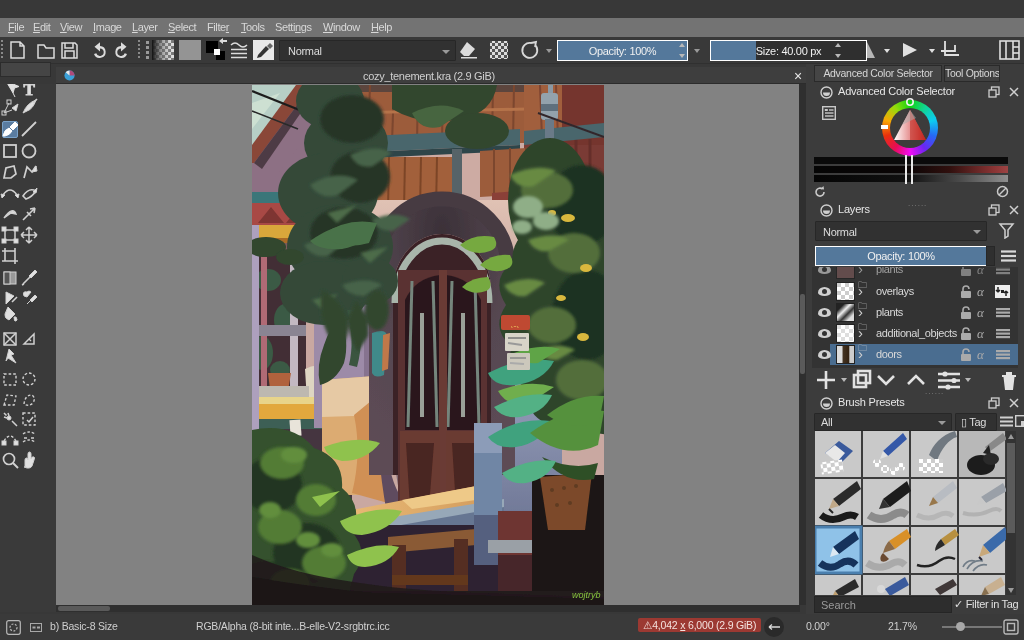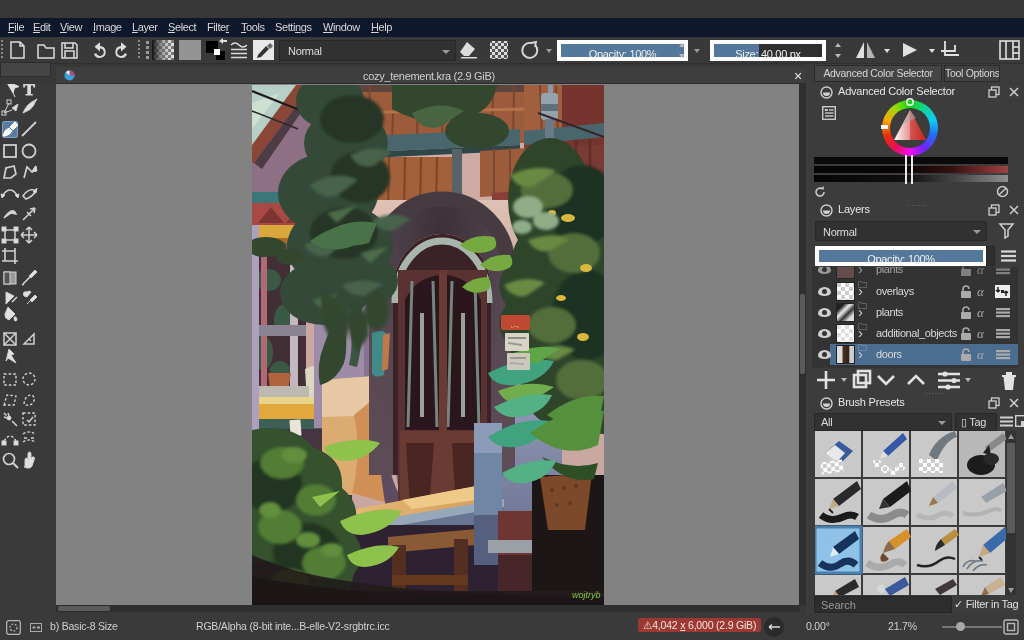--- a/index.html
+++ b/index.html
@@ -4,28 +4,28 @@
 html,body{margin:0;padding:0;background:#383838;width:1024px;height:640px;overflow:hidden;
  font-family:"Liberation Sans",sans-serif;-webkit-font-smoothing:antialiased}
 *{box-sizing:border-box}
 .abs{position:absolute}
 #root{position:relative;width:1024px;height:640px}
 
 #abar{left:0;top:0;width:1024px;height:18px;background:#000;color:#fff;font-size:12.5px}
 #abar .t{position:absolute;left:17px;top:0px;font-size:14.5px}
 #abar .r{position:absolute;right:6px;top:1px;font-size:13px;letter-spacing:0}
 
-#menubar{left:0;top:18px;width:1024px;height:19px;background:#0f172a;color:#d8d8d8;font-size:11px;letter-spacing:-0.4px}
+#menubar{left:0;top:18px;width:1024px;height:19px;background:#737373;color:#d8d8d8;font-size:11px;letter-spacing:-0.4px}
 #menubar span{position:absolute;top:3px}
 #menubar u{text-decoration:underline}
 
 #toolbar{left:0;top:37px;width:1024px;height:27px;background:#393939;border-bottom:1px solid #303030}
 .combo{position:absolute;background:#313131;border:1px solid #272727;border-radius:1px;color:#dcdcdc;font-size:11px;letter-spacing:-0.3px;white-space:nowrap}
 .combo .arr{position:absolute;right:5px;top:45%;width:0;height:0;border-left:4px solid transparent;border-right:4px solid transparent;border-top:4px solid #9a9a9a}
-.slider{position:absolute;background:#2f2f2f;border:4px solid #ffffff;color:#f0f0f0;font-size:11px;letter-spacing:-0.3px;text-align:center;overflow:hidden}
+.slider{position:absolute;background:#2f2f2f;border:1px solid #ffffff;color:#f0f0f0;font-size:11px;letter-spacing:-0.3px;text-align:center;overflow:hidden}
 .slider .fill{position:absolute;left:0;top:0;bottom:0;background:#54789b}
 .slider .lbl{position:relative}
 
 #tabbar{left:56px;top:67px;width:750px;height:17px;background:#3e3e3e;border-bottom:1px solid #2c2c2c;color:#cfcfcf;font-size:11px;letter-spacing:-0.3px}
 
 #toolboxhdr{left:0;top:62px;width:51px;height:15px;background:#454545;border:1px solid #2c2c2c}
 #toolbox{left:0;top:84px;width:56px;height:528px;background:#3a3a3a}
 
 #canvas{left:56px;top:84px;width:744px;height:528px;background:#828282}
 #hscroll{left:56px;top:605px;width:744px;height:7px;background:#2f2f2f}
@@ -150,21 +150,21 @@
   <rect x="1000" y="4" width="19" height="18"></rect>
   <line x1="1006" y1="4" x2="1006" y2="22"></line>
   <line x1="1013" y1="4" x2="1013" y2="22"></line>
   <line x1="1013" y1="10" x2="1019" y2="10"></line>
   <line x1="1013" y1="16" x2="1019" y2="16"></line>
  </g>
 </svg>
 </div>
 <div class="combo abs" id="normalcombo" style="left:279px;top:40px;width:177px;height:21px;padding:4px 0 0 8px">Normal<span class="arr"></span></div>
 <div class="slider abs" style="left:557px;top:40px;width:131px;height:21px"><span class="fill" style="width:100%"></span><span class="lbl" style="top:4px">Opacity: 100%</span></div>
-<div class="slider abs" style="left:710px;top:40px;width:116px;height:21px"><span class="fill" style="width:45px"></span><span class="lbl" style="top:4px">Size: 40.00 px</span></div>
+<div class="slider abs" style="left:710px;top:40px;width:157px;height:21px"><span class="fill" style="width:45px"></span><span class="lbl" style="top:4px">Size: 40.00 px</span></div>
 
 <svg class="abs" style="left:678px;top:41px" width="8" height="19" viewBox="0 0 8 19">
       <polygon points="4,2 7,6 1,6" fill="#b8b8b8"></polygon>
       <polygon points="1,13 7,13 4,17" fill="#b8b8b8"></polygon>
     </svg>
 <svg class="abs" style="left:834px;top:41px" width="8" height="19" viewBox="0 0 8 19">
       <polygon points="4,2 7,6 1,6" fill="#b8b8b8"></polygon>
       <polygon points="1,13 7,13 4,17" fill="#b8b8b8"></polygon>
     </svg>
 <svg class="abs" style="left:977px;top:247px" width="8" height="19" viewBox="0 0 8 19">

